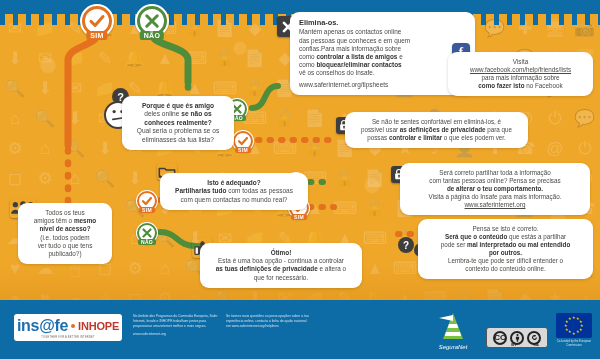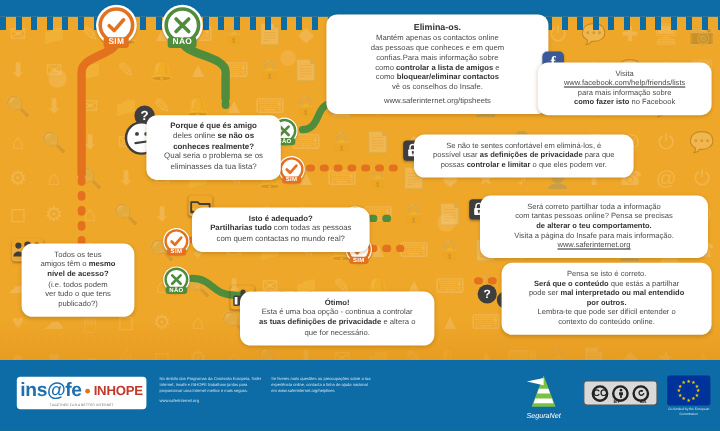--- a/index.html
+++ b/index.html
@@ -118,21 +118,21 @@
   .inhope-word{ font-size:11px; font-weight:bold; color:#c0392b; letter-spacing:-.2px; }
   .insafe-tag{ font-size:2.6px; color:#6a6a6a; letter-spacing:.2px; margin-top:1px; }
   .ft-col{ position:absolute; top:14px; color:#cfe3f1; font-size:3.4px; line-height:1.5; }
   .ft-c1{ left:133px; width:85px; }
   .ft-c2{ left:226px; width:85px; }
   .seguranet{
     position:absolute; left:430px; top:12px; width:46px; text-align:center; color:#fff;
   }
   .sn-label{ font-size:6px; margin-top:2px; font-style:italic; }
   .cc-badge{
-    position:absolute; left:486px; top:17px; width:62px; height:21px;
+    position:absolute; left:486px; top:27px; width:62px; height:21px;
     background:#d9d9d9; border:1px solid #555; border-radius:3px;
     display:flex; align-items:center; justify-content:center; gap:3px;
   }
   .cc-circ{
     width:14px; height:14px; border-radius:50%; border:2px solid #222;
     display:flex; align-items:center; justify-content:center;
     font-size:8px; font-weight:bold; color:#222;
   }
   .cc-sub{ position:absolute; bottom:0px; left:0; width:100%; display:flex;
            justify-content:space-around; font-size:4px; font-weight:bold; color:#222; }
@@ -439,21 +439,21 @@
       <path d="M5 5 L19 19 M19 5 L5 19" fill="none" stroke="#4f8c3b" stroke-width="4.5" stroke-linecap="round"></path>
     </svg>
     <span class="badge-label">NÃO</span>
   </div>
 
   <div class="glyph" style="left:277px; top:16px; width:21px; height:21px;">
     <svg viewBox="0 0 24 24" width="14" height="14">
         <path d="M5 5 L19 19 M19 5 L5 19" stroke="#fff" stroke-width="4.5" stroke-linecap="round" fill="none"></path>
       </svg>
   </div>
-  <div class="callout" style="left:272px; top:12px; width:185px; font-size:6.4px; text-align:center;">
+  <div class="callout" style="left:290px; top:12px; width:185px; font-size:6.4px; text-align:left;">
     <span class="hd" style="font-size:7.4px; margin-bottom:1px;">Elimina-os.</span>
     <span class="t">Mantém apenas os contactos online</span>
     <span class="t">das pessoas que conheces e em quem</span>
     <span class="t">confias.Para mais informação sobre</span>
     <span class="t"><span>como </span><b>controlar a lista de amigos</b><span> e</span></span>
     <span class="t"><span>como </span><b>bloquear/eliminar contactos</b></span>
     <span class="t">vê os conselhos do Insafe.</span>
     <span class="t" style="margin-top:3px;">www.saferinternet.org/tipsheets</span>
   </div>
 

